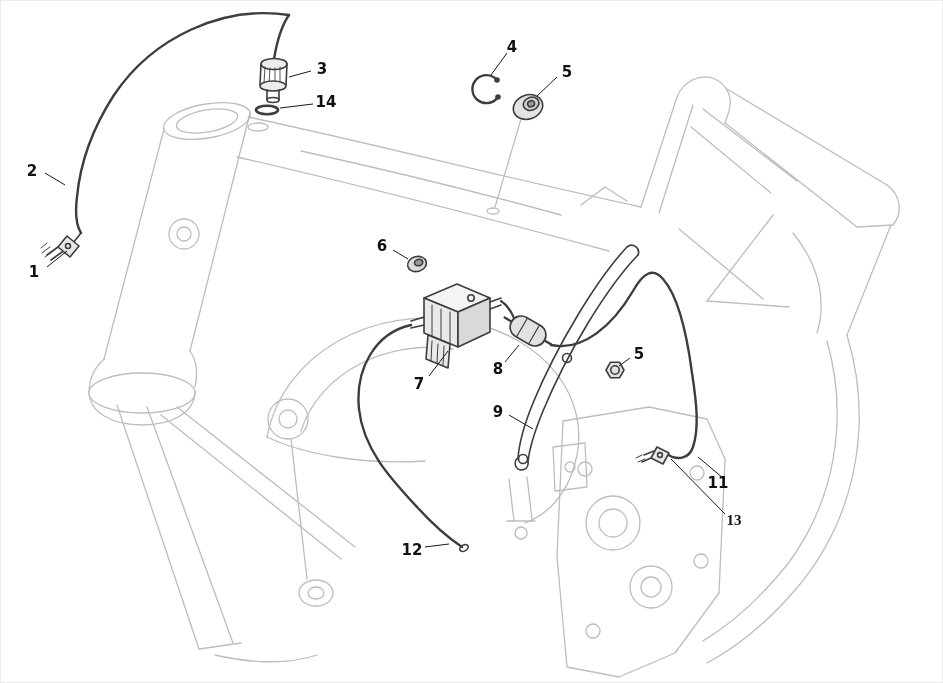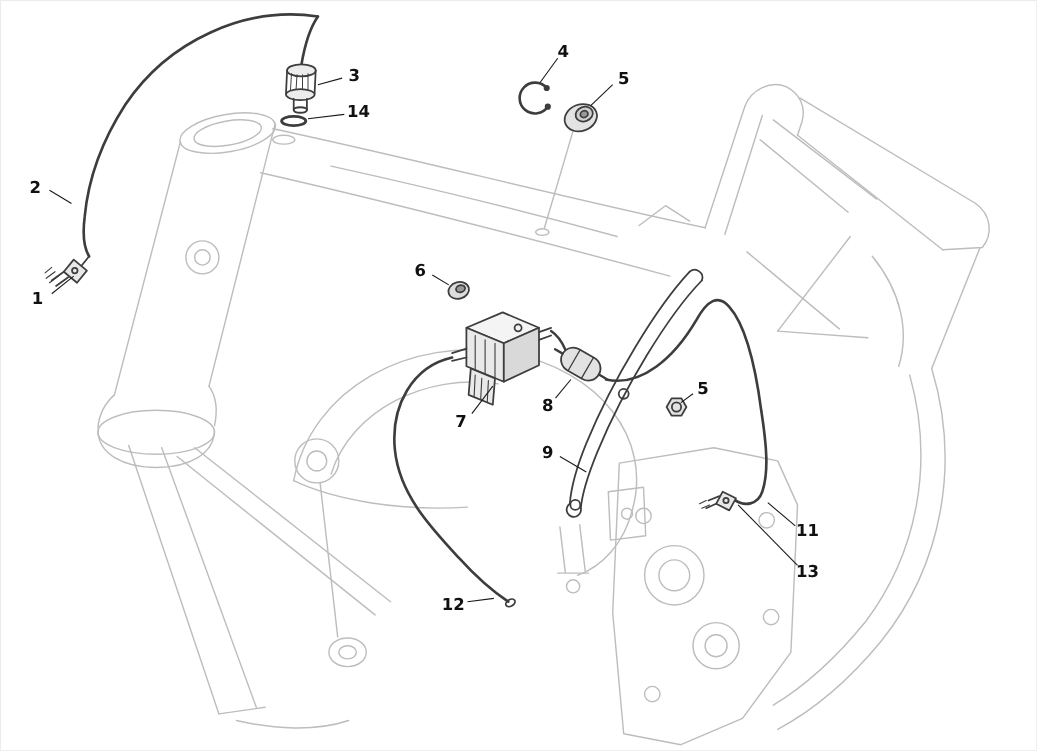--- a/index.html
+++ b/index.html
@@ -228,18 +228,18 @@
   <span class="callout" style="left:33px;  top:271px;">1</span>
   <span class="callout" style="left:31px;  top:170px;">2</span>
   <span class="callout" style="left:321px; top:68px;">3</span>
   <span class="callout" style="left:511px; top:46px;">4</span>
   <span class="callout" style="left:566px; top:71px;">5</span>
   <span class="callout" style="left:381px; top:245px;">6</span>
   <span class="callout" style="left:418px; top:383px;">7</span>
   <span class="callout" style="left:497px; top:368px;">8</span>
   <span class="callout" style="left:497px; top:411px;">9</span>
   <span class="callout" style="left:638px; top:353px;">5</span>
-  <span class="callout" style="left:733px; top:482px;">11</span>
+  <span class="callout" style="left:717px; top:482px;">11</span>
   <span class="callout" style="left:411px; top:549px;">12</span>
-  <span class="callout" style="left:733px; top:519px;">13</span>
+  <span class="callout" style="left:733px; top:519px;font-family:Liberation Serif, serif;">13</span>
   <span class="callout" style="left:325px; top:101px;">14</span>
 
 </div>
 
 </body></html>

